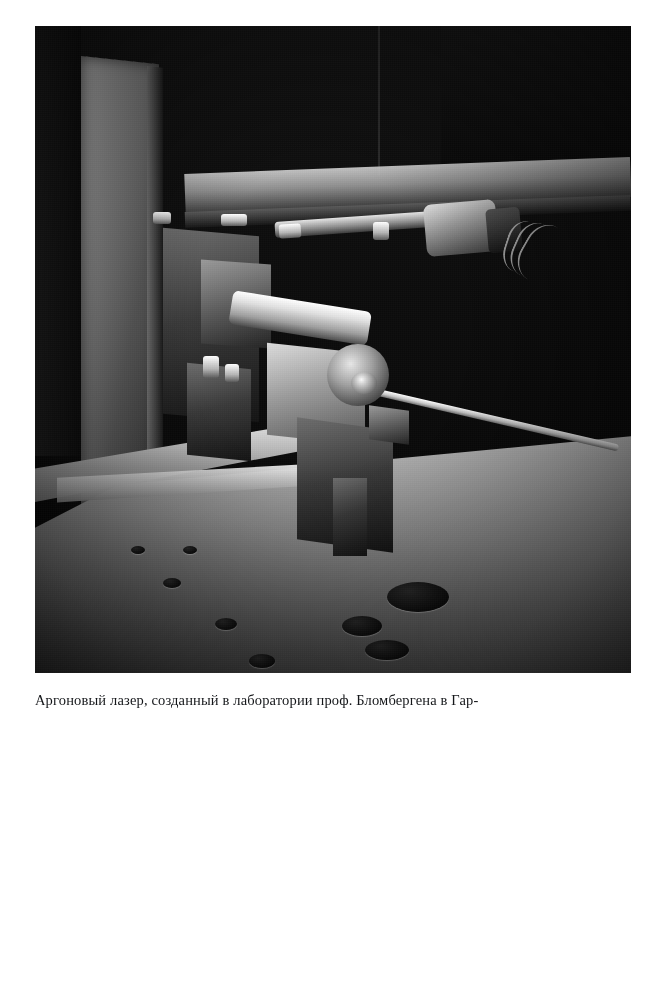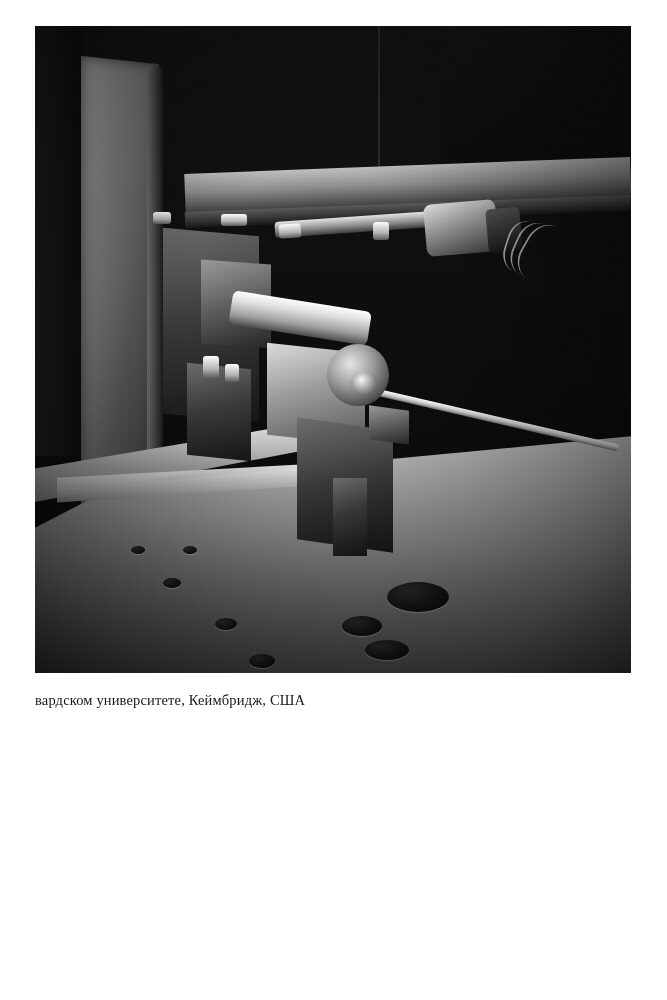--- a/index.html
+++ b/index.html
@@ -329,16 +329,16 @@
       <div class="fitting" style="left:338px; top:196px; width:16px; height:18px;"></div>
       <div class="fitting" style="left:168px; top:330px; width:16px; height:22px;"></div>
       <div class="fitting" style="left:190px; top:338px; width:14px; height:18px;"></div>
 
       <div class="vignette"></div>
       <div class="grain"></div>
     </div>
   </div>
 
   <div class="caption">
-    <div class="line2">вардском   университете,   Кеймбридж,   США</div>
+    <div class="line1">Аргоновый   лазер,   созданный в лаборатории проф. Бломбергена в Гар-</div>
   </div>
 
 </div>
 
 </body></html>

